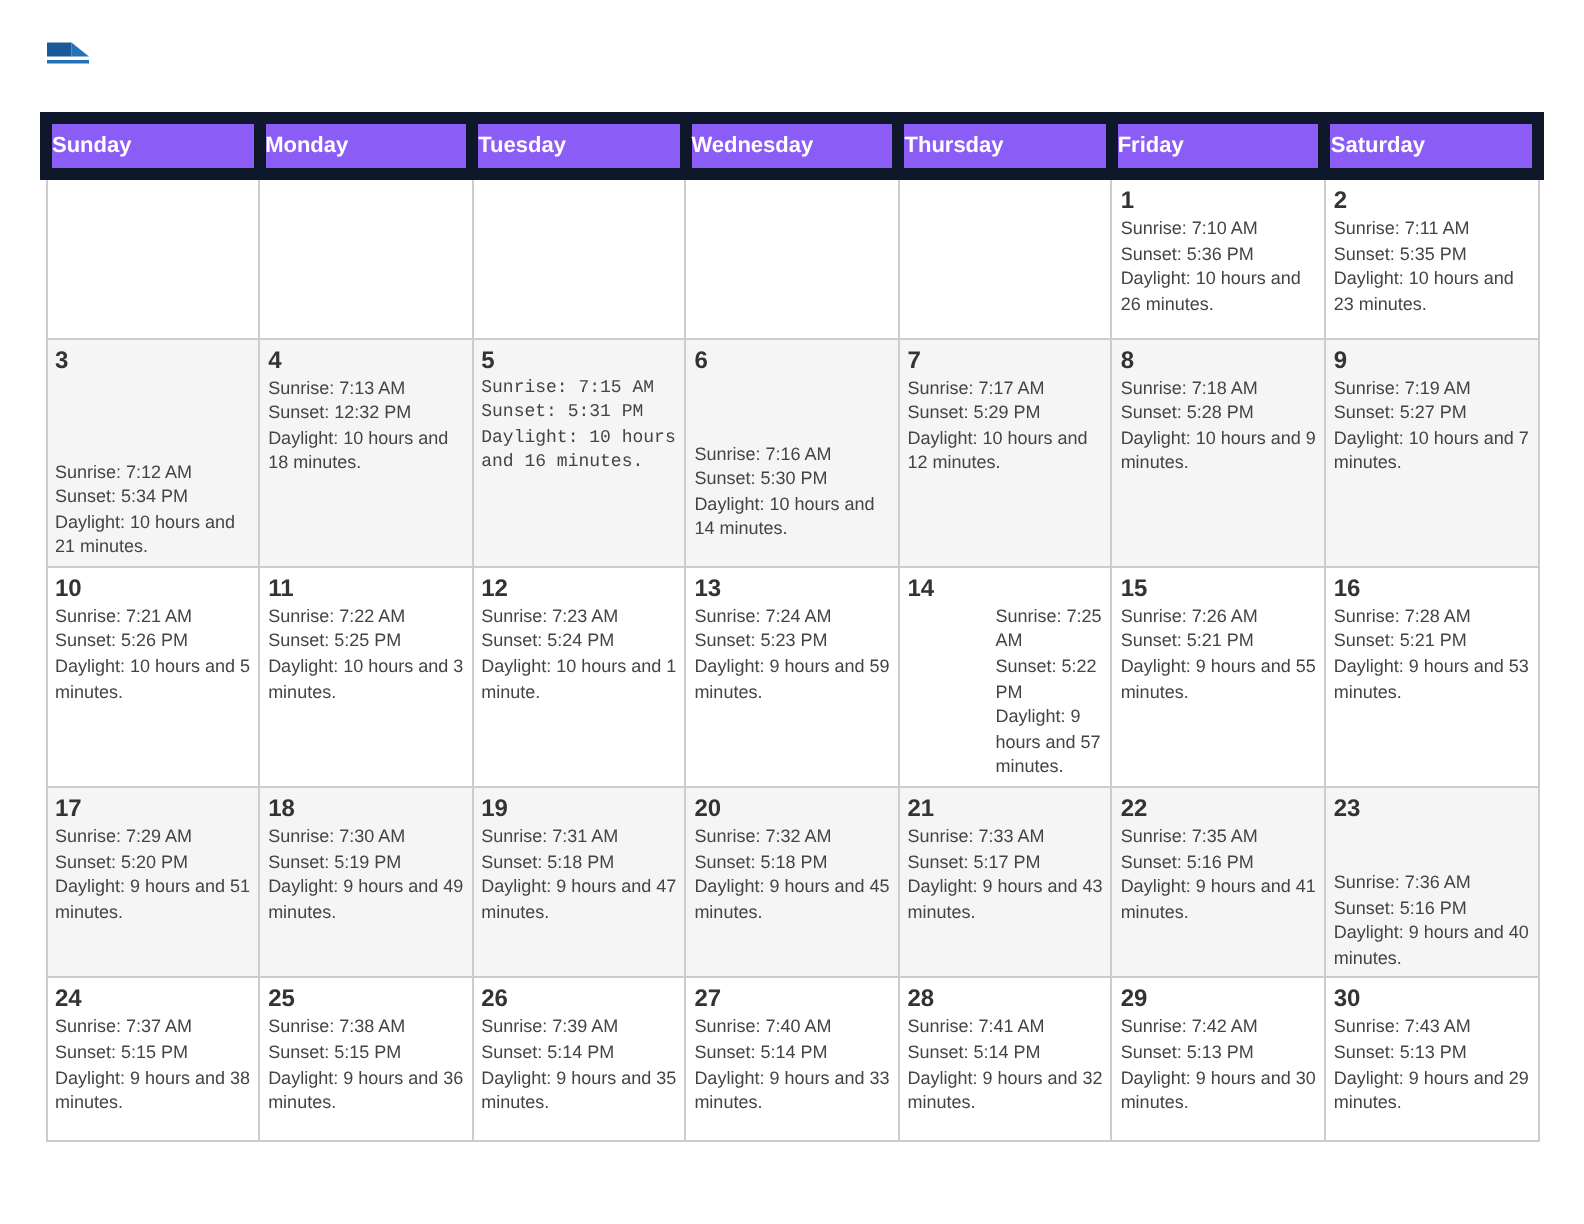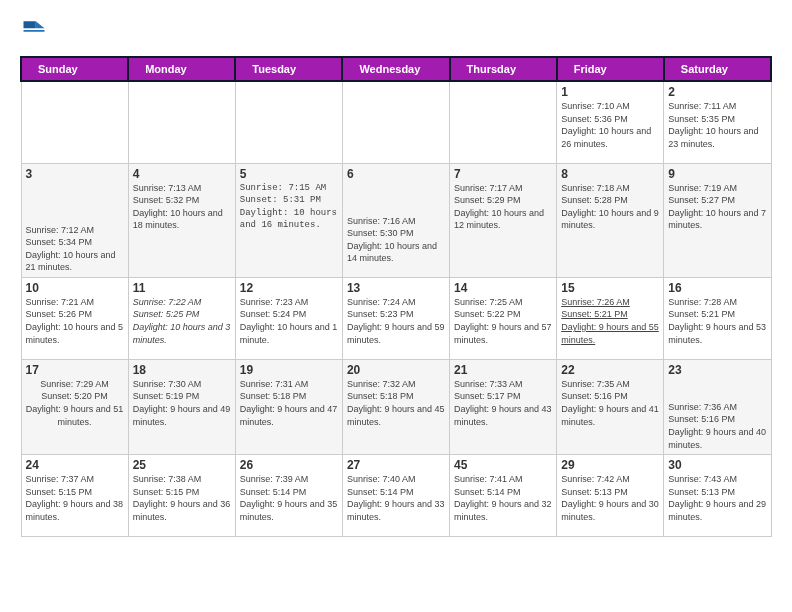--- a/index.html
+++ b/index.html
@@ -50,27 +50,27 @@
     .location {
       font-size: 15px;
       color: #555;
     }
     table {
       width: 100%;
       border-collapse: collapse;
       table-layout: fixed;
     }
     th {
-      background-color: #a21caf;
+      background-color: #8b5cf6;
       color: #fff;
       font-size: 11px;
       font-weight: bold;
-      padding: 5px 16px;
+      padding: 5px 0;
       text-align: left;
-      border: 2px solid #0f172a;
+      border: 6px solid #0f172a;
     }
     td {
       border: 1px solid #ccc;
       vertical-align: top;
       padding: 3px 4px;
       font-size: 9.5px;
       color: #333;
       height: 82px;
       background: #fff;
     }
@@ -151,21 +151,21 @@
         <tr>
           <td>
             <span class="day-num">3</span>
             <div class="day-info" style="white-space: pre-line; margin-top: 43px;">Sunrise: 7:12 AM
 Sunset: 5:34 PM
 Daylight: 10 hours and 21 minutes.</div>
           </td>
           <td>
             <span class="day-num">4</span>
             <div class="day-info" style="white-space: pre-line;">Sunrise: 7:13 AM
-Sunset: 5:32 PM
+Sunset: 12:32 PM
 Daylight: 10 hours and 18 minutes.</div>
           </td>
           <td>
             <span class="day-num">5</span>
             <div class="day-info" style="white-space: pre-line; font-family: Liberation Mono, monospace;">Sunrise: 7:15 AM
 Sunset: 5:31 PM
 Daylight: 10 hours and 16 minutes.</div>
           </td>
           <td>
             <span class="day-num">6</span>
@@ -194,59 +194,59 @@
         </tr>
         <tr>
           <td>
             <span class="day-num">10</span>
             <div class="day-info" style="white-space: pre-line;">Sunrise: 7:21 AM
 Sunset: 5:26 PM
 Daylight: 10 hours and 5 minutes.</div>
           </td>
           <td>
             <span class="day-num">11</span>
-            <div class="day-info" style="white-space: pre-line; font-style: italic;">Sunrise: 7:22 AM
+            <div class="day-info" style="white-space: pre-line;">Sunrise: 7:22 AM
 Sunset: 5:25 PM
 Daylight: 10 hours and 3 minutes.</div>
           </td>
           <td>
             <span class="day-num">12</span>
             <div class="day-info" style="white-space: pre-line;">Sunrise: 7:23 AM
 Sunset: 5:24 PM
 Daylight: 10 hours and 1 minute.</div>
           </td>
           <td>
             <span class="day-num">13</span>
             <div class="day-info" style="white-space: pre-line;">Sunrise: 7:24 AM
 Sunset: 5:23 PM
 Daylight: 9 hours and 59 minutes.</div>
           </td>
           <td>
             <span class="day-num">14</span>
-            <div class="day-info" style="white-space: pre-line;">Sunrise: 7:25 AM
+            <div class="day-info" style="white-space: pre-line; margin-left: 44px;">Sunrise: 7:25 AM
 Sunset: 5:22 PM
 Daylight: 9 hours and 57 minutes.</div>
           </td>
           <td>
             <span class="day-num">15</span>
-            <div class="day-info" style="white-space: pre-line; text-decoration: underline;">Sunrise: 7:26 AM
+            <div class="day-info" style="white-space: pre-line;">Sunrise: 7:26 AM
 Sunset: 5:21 PM
 Daylight: 9 hours and 55 minutes.</div>
           </td>
           <td>
             <span class="day-num">16</span>
             <div class="day-info" style="white-space: pre-line;">Sunrise: 7:28 AM
 Sunset: 5:21 PM
 Daylight: 9 hours and 53 minutes.</div>
           </td>
         </tr>
         <tr>
           <td>
             <span class="day-num">17</span>
-            <div class="day-info" style="white-space: pre-line; text-align: center;">Sunrise: 7:29 AM
+            <div class="day-info" style="white-space: pre-line;">Sunrise: 7:29 AM
 Sunset: 5:20 PM
 Daylight: 9 hours and 51 minutes.</div>
           </td>
           <td>
             <span class="day-num">18</span>
             <div class="day-info" style="white-space: pre-line;">Sunrise: 7:30 AM
 Sunset: 5:19 PM
 Daylight: 9 hours and 49 minutes.</div>
           </td>
           <td>
@@ -299,21 +299,21 @@
 Sunset: 5:14 PM
 Daylight: 9 hours and 35 minutes.</div>
           </td>
           <td>
             <span class="day-num">27</span>
             <div class="day-info" style="white-space: pre-line;">Sunrise: 7:40 AM
 Sunset: 5:14 PM
 Daylight: 9 hours and 33 minutes.</div>
           </td>
           <td>
-            <span class="day-num">45</span>
+            <span class="day-num">28</span>
             <div class="day-info" style="white-space: pre-line;">Sunrise: 7:41 AM
 Sunset: 5:14 PM
 Daylight: 9 hours and 32 minutes.</div>
           </td>
           <td>
             <span class="day-num">29</span>
             <div class="day-info" style="white-space: pre-line;">Sunrise: 7:42 AM
 Sunset: 5:13 PM
 Daylight: 9 hours and 30 minutes.</div>
           </td>

